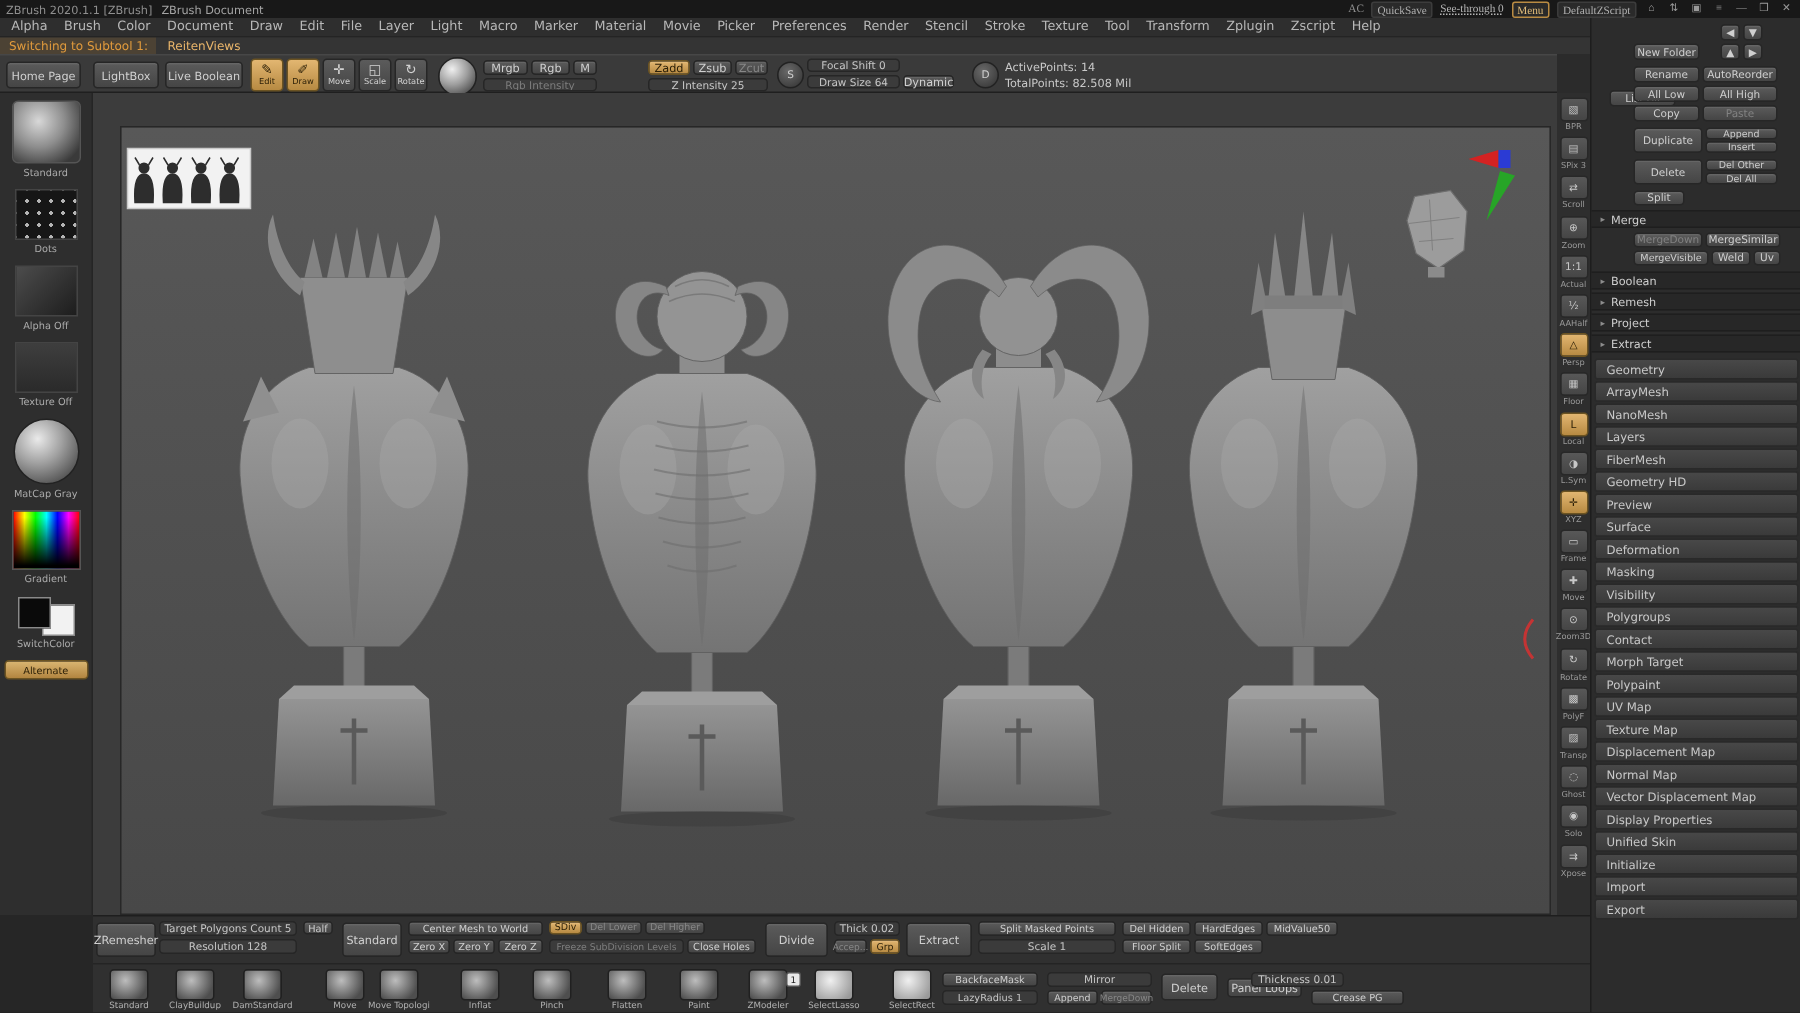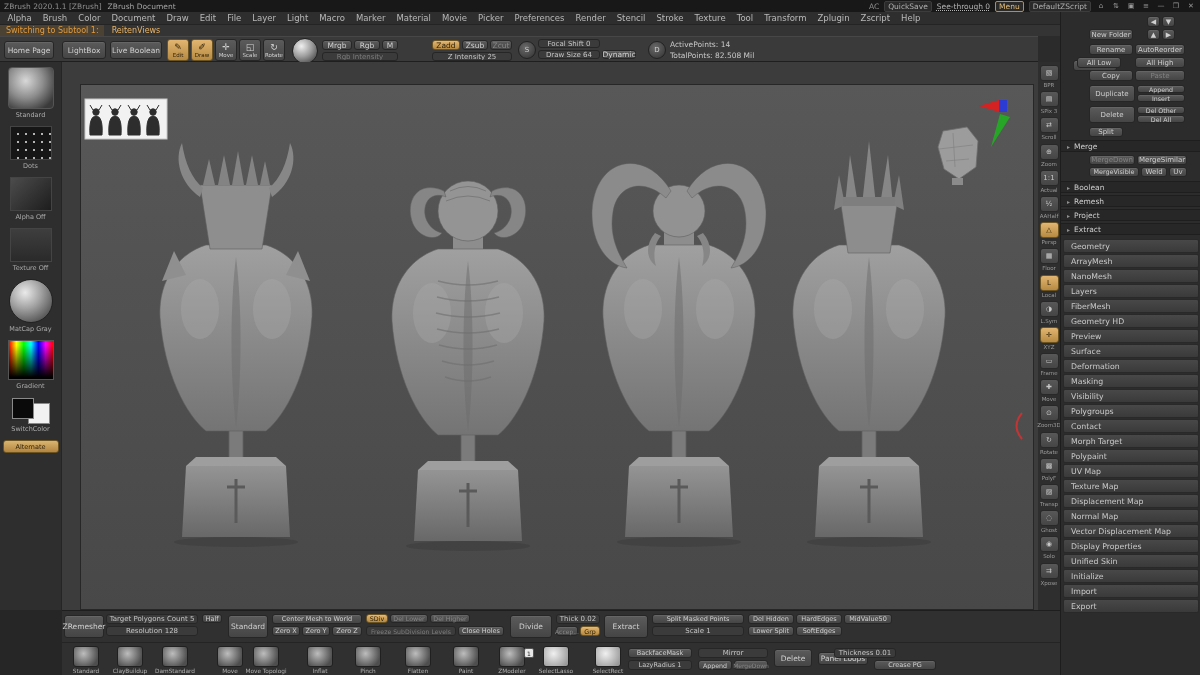--- a/index.html
+++ b/index.html
@@ -1,21 +1,21 @@
 <!DOCTYPE html>
 <html><head>
 <meta charset="utf-8">
 <style>
   html,body{margin:0;padding:0;background:#1a1a1a;}
   #app{position:relative;width:1200px;height:675px;background:#2b2b2b;font-family:"DejaVu Sans",sans-serif;overflow:hidden;color:#ccc;}
   
   .titlebar{position:absolute;left:0;top:0;width:1200px;height:12px;background:#181818;font-size:7.5px;color:#8f8f8f;display:flex;align-items:center;padding:0 4px;box-sizing:border-box;gap:6px;white-space:nowrap;}
   .tb-doc{color:#a5a5a5;}
   .tb-stats{color:#787878;}
-  .tb-right{margin-left:auto;display:flex;align-items:center;gap:5px;}
+  .tb-right{margin-left:auto;display:flex;align-items:flex-start;gap:5px;font-family:Liberation Serif, serif;}
   .tb-chip{border:1px solid #3c3c3c;border-radius:2px;padding:0 3px;background:#2a2a2a;color:#b0b0b0;height:9px;line-height:9px;}
   .tb-chip.menu{border-color:#b98b43;color:#e2bd7a;}
   .tb-link{color:#b5b5b5;text-decoration:underline dotted;}
   .tb-ico{color:#9a9a9a;font-size:7px;width:10px;text-align:center;}
   .menubar{position:absolute;left:0;top:12px;width:1060px;height:13px;background:#2e2e2e;display:flex;align-items:center;font-size:8.5px;color:#b8b8b8;padding-left:2px;box-sizing:border-box;border-bottom:1px solid #242424;}
   .menubar span{padding:0 5.5px;}
   .statusbar{position:absolute;left:0;top:25px;width:1060px;height:11px;background:#343434;font-size:8px;display:flex;align-items:center;}
   .status-prefix{color:#e09a3c;background:rgba(224,154,60,.14);padding:0 5px 0 6px;height:11px;line-height:11px;}
   .status-value{color:#e9b express;}
   .status-value{color:#e9b56a;margin-left:8px;}
@@ -406,21 +406,21 @@
 
   <div class="right-panel">
     <div class="rp-btn" style="left:12px;top:4px;width:44px;height:11px;margin-top:44px;">List All</div>
     <div class="rp-btn" style="left:86px;top:4px;width:13px;height:11px;">◀</div>
     <div class="rp-btn" style="left:101px;top:4px;width:13px;height:11px;">▼</div>
     <div class="rp-btn" style="left:28px;top:17px;width:44px;height:11px;">New Folder</div>
     <div class="rp-btn" style="left:86px;top:17px;width:13px;height:11px;">▲</div>
     <div class="rp-btn" style="left:101px;top:17px;width:13px;height:11px;">▶</div>
     <div class="rp-btn" style="left:28px;top:32px;width:44px;height:11px;">Rename</div>
     <div class="rp-btn" style="left:74px;top:32px;width:50px;height:11px;">AutoReorder</div>
-    <div class="rp-btn" style="left:16px;top:45px;width:44px;height:11px;">All Low</div>
+    <div class="rp-btn" style="left:28px;top:45px;width:44px;height:11px;">All Low</div>
     <div class="rp-btn" style="left:74px;top:45px;width:50px;height:11px;">All High</div>
     <div class="rp-btn" style="left:28px;top:58px;width:44px;height:11px;">Copy</div>
     <div class="rp-btn dim" style="left:74px;top:58px;width:50px;height:11px;">Paste</div>
     <div class="rp-btn" style="left:28px;top:73px;width:46px;height:17px;">Duplicate</div>
     <div class="rp-btn" style="left:76px;top:73px;width:48px;height:8px;font-size:6.3px;">Append</div>
     <div class="rp-btn" style="left:76px;top:82px;width:48px;height:8px;font-size:6.3px;">Insert</div>
     <div class="rp-btn" style="left:28px;top:94px;width:46px;height:17px;">Delete</div>
     <div class="rp-btn" style="left:76px;top:94px;width:48px;height:8px;font-size:6.3px;">Del Other</div>
     <div class="rp-btn" style="left:76px;top:103px;width:48px;height:8px;font-size:6.3px;">Del All</div>
     <div class="rp-btn" style="left:28px;top:115px;width:34px;height:10px;">Split</div>
@@ -496,21 +496,21 @@
     <div class="btn" style="left:448px;top:4px;width:42px;height:23px;">Divide</div>
     <div class="slider" style="left:494px;top:3px;width:44px;height:10px;">Thick 0.02</div>
     <div class="btn dim" style="left:494px;top:15px;width:22px;height:10px;font-size:6px;">Accep...</div>
     <div class="btn orange" style="left:518px;top:15px;width:20px;height:10px;font-size:6.3px;">Grp</div>
     <div class="btn" style="left:542px;top:4px;width:44px;height:23px;">Extract</div>
     <div class="btn" style="left:590px;top:3px;width:92px;height:10px;font-size:6.5px;">Split Masked Points</div>
     <div class="slider" style="left:590px;top:15px;width:92px;height:10px;">Scale 1</div>
     <div class="btn" style="left:686px;top:3px;width:46px;height:10px;font-size:6.5px;">Del Hidden</div>
     <div class="btn" style="left:734px;top:3px;width:46px;height:10px;font-size:6.5px;">HardEdges</div>
     <div class="btn" style="left:782px;top:3px;width:48px;height:10px;font-size:6.5px;">MidValue50</div>
-    <div class="btn" style="left:686px;top:15px;width:46px;height:10px;font-size:6.5px;">Lower Split</div>
+    <div class="btn" style="left:686px;top:15px;width:46px;height:10px;font-size:6.5px;">Floor Split</div>
     <div class="btn" style="left:734px;top:15px;width:46px;height:10px;font-size:6.5px;">SoftEdges</div>
   </div>
 
   <div class="brush-bar">
     <div class="bri" style="left:2px;">
         <div class="th"></div>
         <div class="lb">Standard</div>
       </div>
     <div class="bri" style="left:46px;">
         <div class="th"></div>

